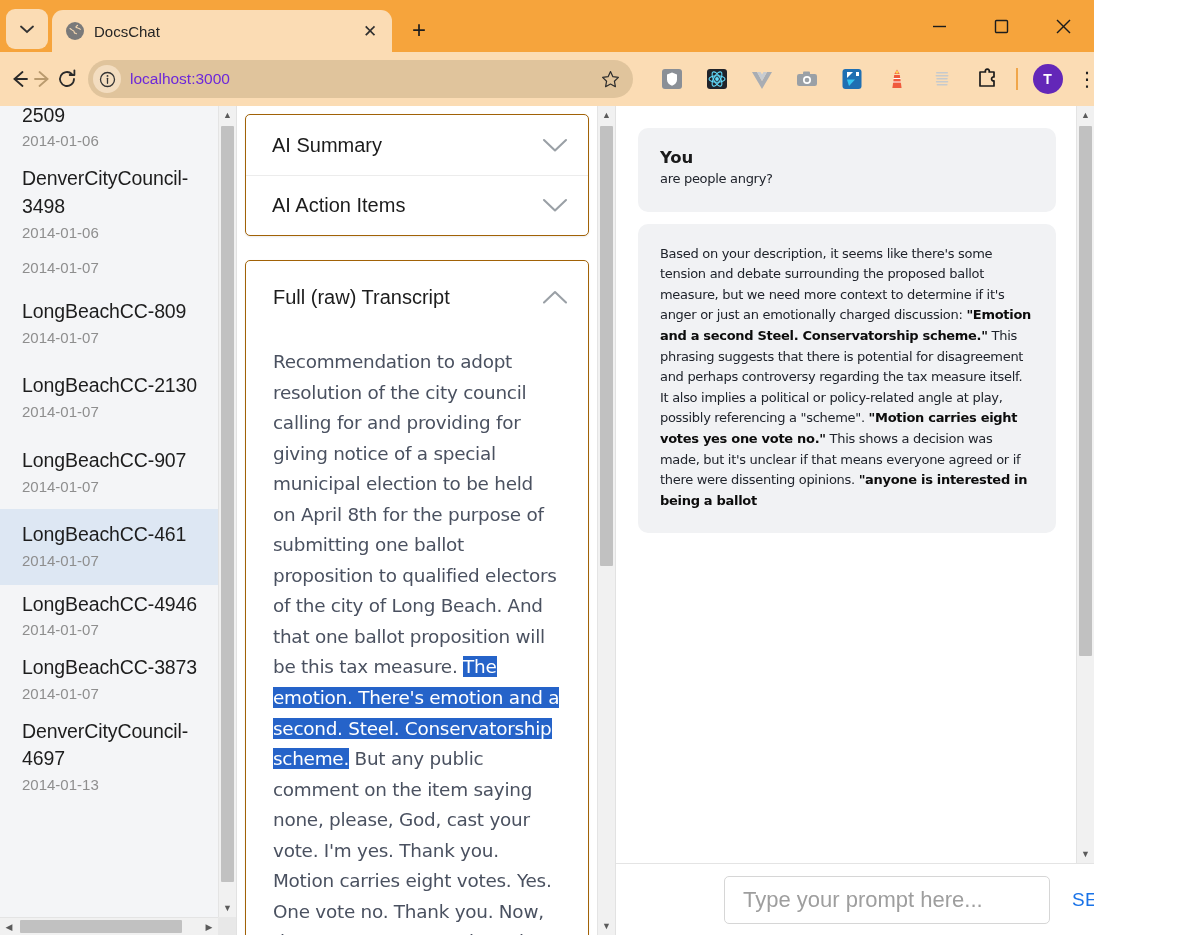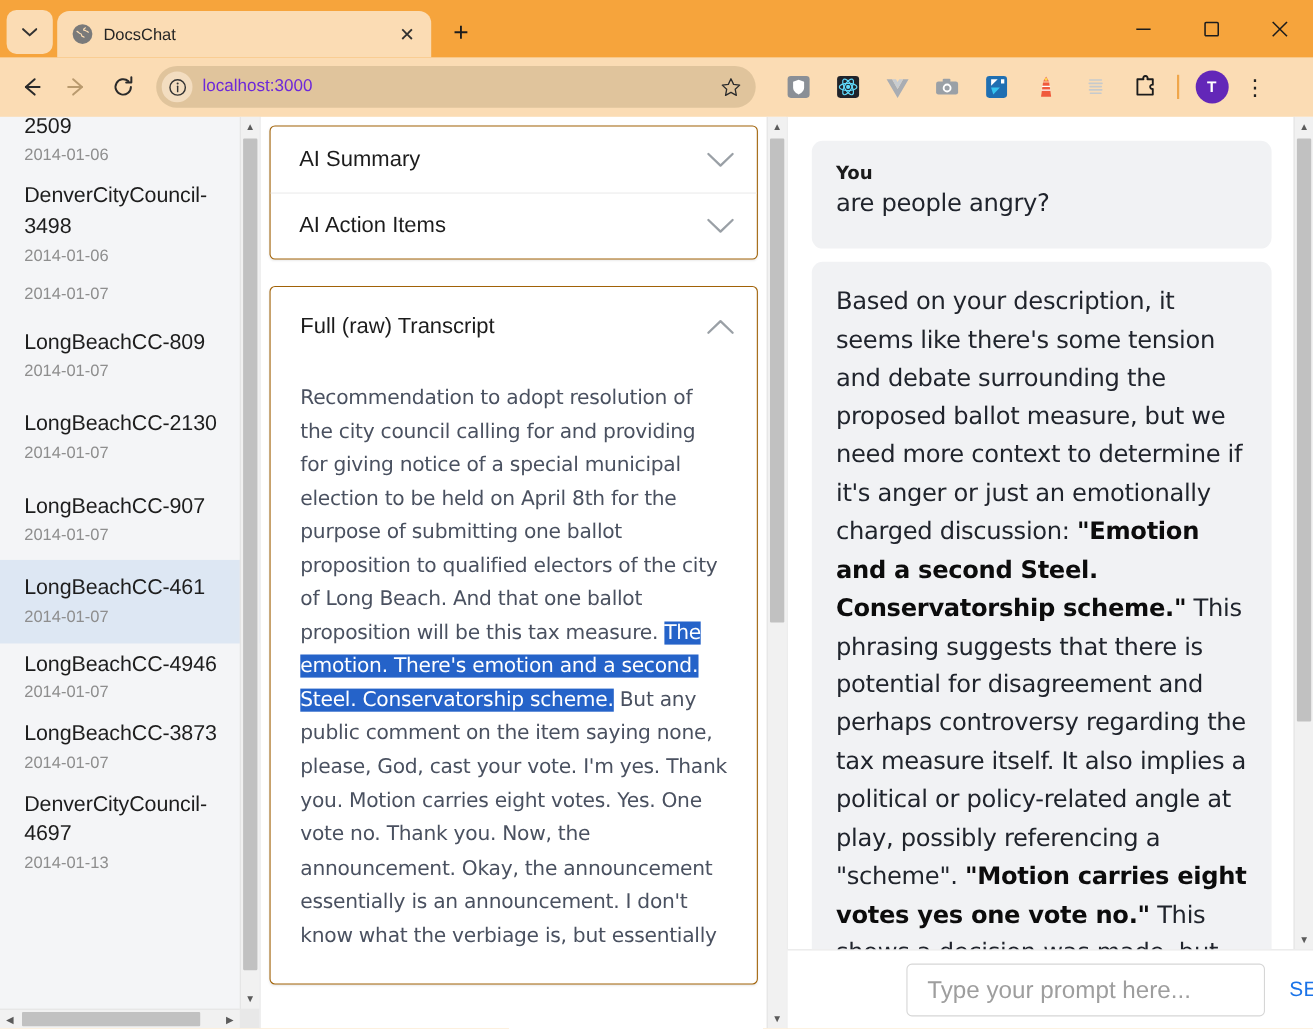--- a/index.html
+++ b/index.html
@@ -4,21 +4,21 @@
 <style>
   * { box-sizing: border-box; margin:0; padding:0; }
   html, body {
     width: 1194px; height: 935px;
     overflow: hidden;
     font-family: "Liberation Sans", sans-serif;
     background: #ffffff;
   }
 
   
-  .browser { width:1194px; height:935px; display:flex; flex-direction:column; background:#f6a43c; }
+  .browser { width:1094px; height:935px; display:flex; flex-direction:column; background:#f6a43c; }
 
   .tabstrip {
     height: 52px;
     background: #f6a43c;
     display: flex;
     align-items: flex-end;
     padding-left: 6px;
     position: relative;
     flex: 0 0 52px;
   }
@@ -236,21 +236,21 @@
     margin-bottom: 12px;
   }
   .bubble-role {
     font-family:"DejaVu Sans", sans-serif;
     font-weight:700; font-size:16.5px; color:#1b1b1b;
     letter-spacing:-0.1px;
     margin-bottom: 2px;
   }
   .bubble-text {
     font-family:"DejaVu Sans", sans-serif;
-    font-size:22px; line-height:1.585; color:#20242c;
+    font-size:13px; line-height:1.585; color:#20242c;
     letter-spacing:-0.3px;
   }
   .bubble-text b { font-weight:700; color:#0c0c0c; }
   .chat-input-bar {
     height: 72px; flex:0 0 72px;
     border-top:1px solid #e4e4e4;
     display:flex; align-items:center;
     padding: 0 18px 0 108px;
     gap: 12px;
     background:#fff;

